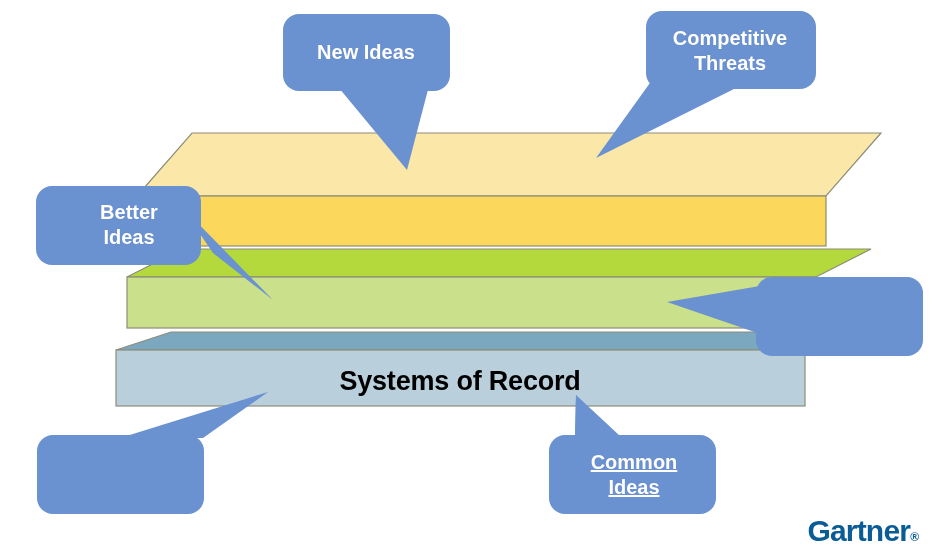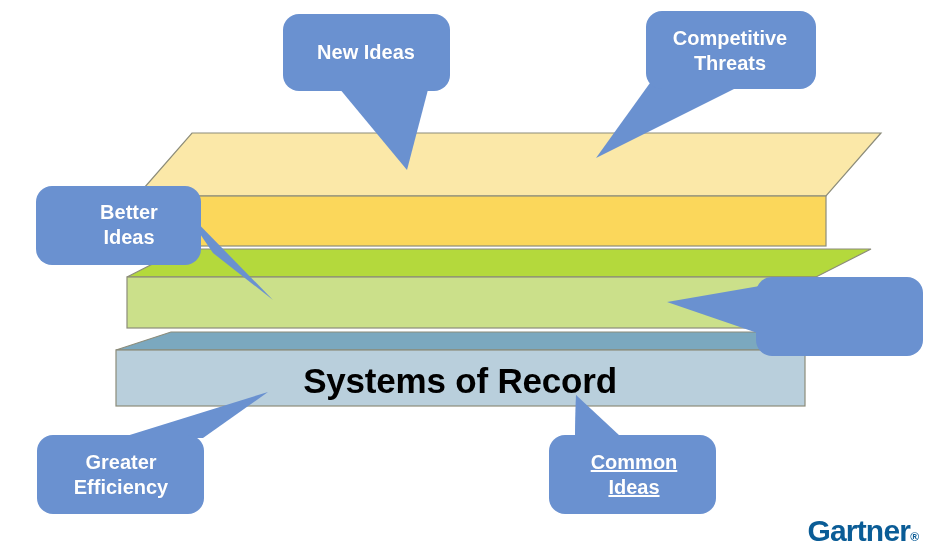--- a/index.html
+++ b/index.html
@@ -29,21 +29,21 @@
     font-family: "Liberation Sans", sans-serif;
     font-weight: bold;
     color: #000000;
     white-space: nowrap;
     letter-spacing: -0.2px;
     text-align: center;
     transform: translate(-50%, -50%);
   }
   .layer-label.l-innovation { font-size: 28px; }
   .layer-label.l-differentiation { font-size: 28px; }
-  .layer-label.l-record { font-size: 35px; }
+  .layer-label.l-record { font-size: 27px; }
 
   .callout-text {
     position: absolute;
     font-family: "Liberation Sans", sans-serif;
     font-weight: bold;
     font-size: 20px;
     line-height: 25px;
     color: #ffffff;
     text-align: center;
     white-space: pre-line;
@@ -118,21 +118,19 @@
 
   <div class="callout-text" style="left:730px; top:51px;">Competitive
 Threats</div>
 
   <div class="callout-text" style="left:366px; top:52px;">New Ideas</div>
 
   <div class="callout-text" style="left:129px; top:225px;">Better
 Ideas</div>
 
 
-  <div class="callout-text" style="left:121px; top:475px;">Greater
-Efficiency</div>
 
   <div class="callout-text" style="left:634px; top:475px;text-decoration:underline;">Common
 Ideas</div>
 
   <div id="logo"><span>Gartner</span><span class="tm">®</span></div>
 
 </div>
 
 </body></html>

